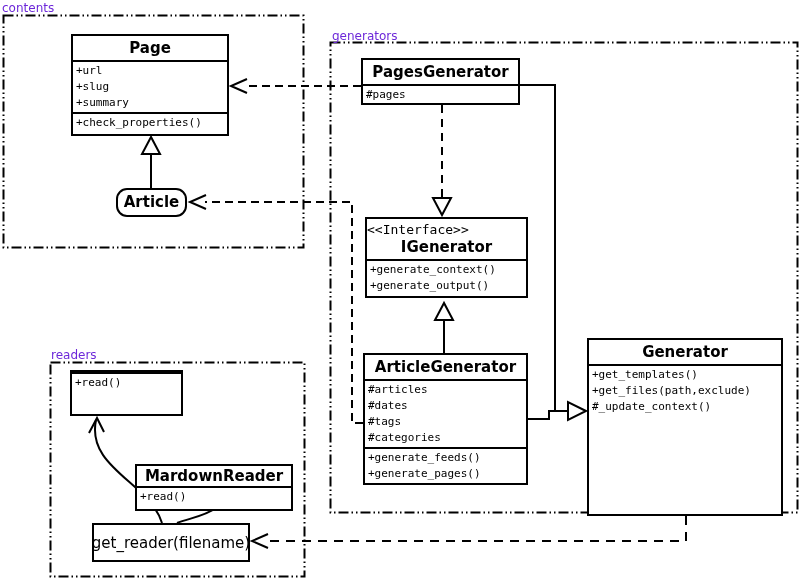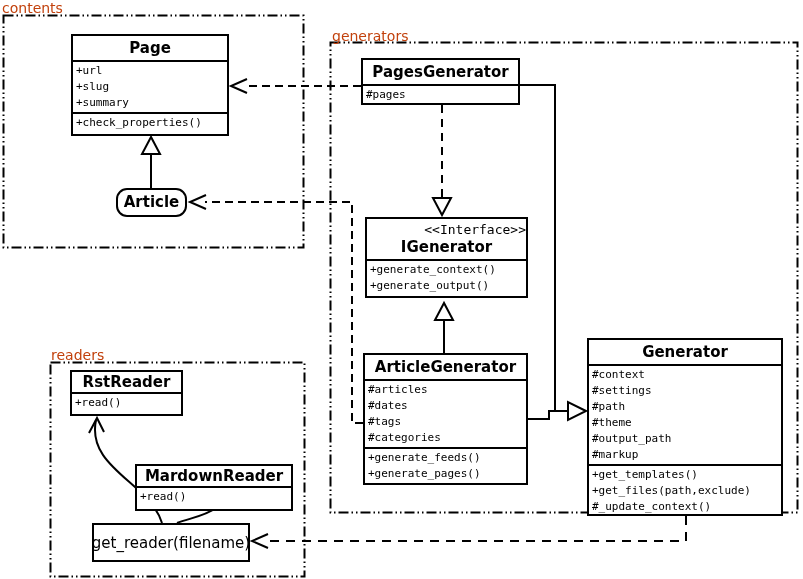--- a/index.html
+++ b/index.html
@@ -1,26 +1,26 @@
 <!DOCTYPE html>
 <html><head>
 <meta charset="utf-8">
 <style>
   html,body{margin:0;padding:0;background:#fff;}
   .canvas{position:relative;width:803px;height:579px;background:#ffffff;overflow:hidden;
           font-family:"DejaVu Sans","Liberation Sans",sans-serif;color:#000;}
   svg.wires{position:absolute;left:0;top:0;z-index:1;}
-  .pkg-label{position:absolute;z-index:3;font-size:14px;line-height:16px;color:#c2410c;}
+  .pkg-label{position:absolute;z-index:3;font-size:12px;line-height:16px;color:#6d28d9;}
   .uml-class{position:absolute;z-index:2;box-sizing:border-box;background:#fff;
              border:2px solid #000;overflow:hidden;}
   .cname{font-weight:bold;font-size:15px;line-height:18px;text-align:center;padding:3px 4px;
          font-family:"DejaVu Sans","Liberation Sans",sans-serif;white-space:nowrap;}
   .cname.small{line-height:16px;padding:2px 4px;}
   .stereo{font-family:"DejaVu Sans Mono","Liberation Mono",monospace;font-weight:normal;
-          font-size:13px;line-height:16px;text-align:right;}
+          font-size:13px;line-height:16px;text-align:left;}
   .sec{border-top:2px solid #000;padding:1px 3px;
        font-family:"DejaVu Sans Mono","Liberation Mono",monospace;
        font-size:11px;line-height:16px;white-space:nowrap;}
   .m{white-space:nowrap;}
   .fnbox{display:flex;align-items:center;justify-content:center;
          font-size:15px;white-space:nowrap;}
 </style>
 </head>
 <body>
 
@@ -109,36 +109,27 @@
     </div>
     <div class="sec">
       <div class="m">+generate_feeds()</div>
       <div class="m">+generate_pages()</div>
     </div>
   </div>
 
   <div class="uml-class" style="left:587px;top:338px;width:196px;height:178px;">
     <div class="cname">Generator</div>
     <div class="sec">
-      <div class="m">#context</div>
-      <div class="m">#settings</div>
-      <div class="m">#path</div>
-      <div class="m">#theme</div>
-      <div class="m">#output_path</div>
-      <div class="m">#markup</div>
-    </div>
-    <div class="sec">
       <div class="m">+get_templates()</div>
       <div class="m">+get_files(path,exclude)</div>
       <div class="m">#_update_context()</div>
     </div>
   </div>
 
   <div class="uml-class" style="left:70px;top:370px;width:113px;height:46px;">
-    <div class="cname small">RstReader</div>
     <div class="sec">
       <div class="m">+read()</div>
     </div>
   </div>
 
   <div class="uml-class" style="left:135px;top:428px;width:158px;height:47px;margin-top:36px;">
     <div class="cname small">MardownReader</div>
     <div class="sec">
       <div class="m">+read()</div>
     </div>

